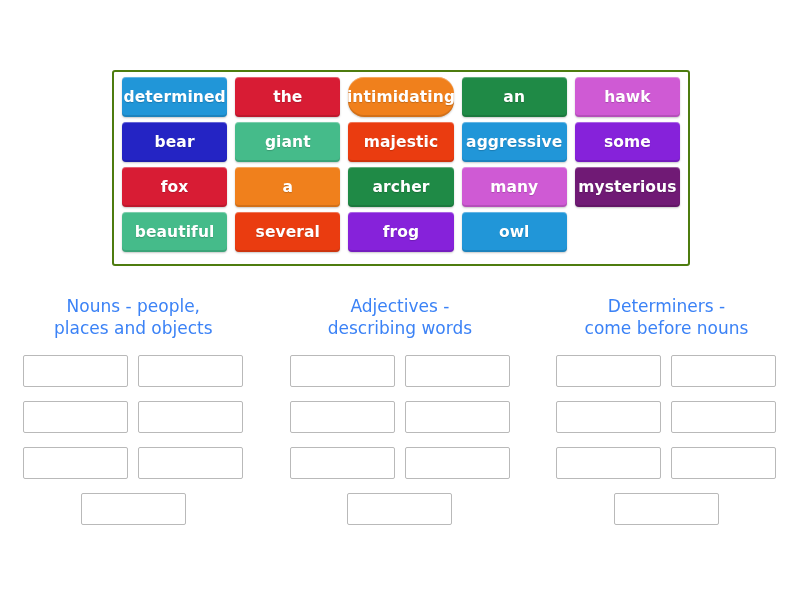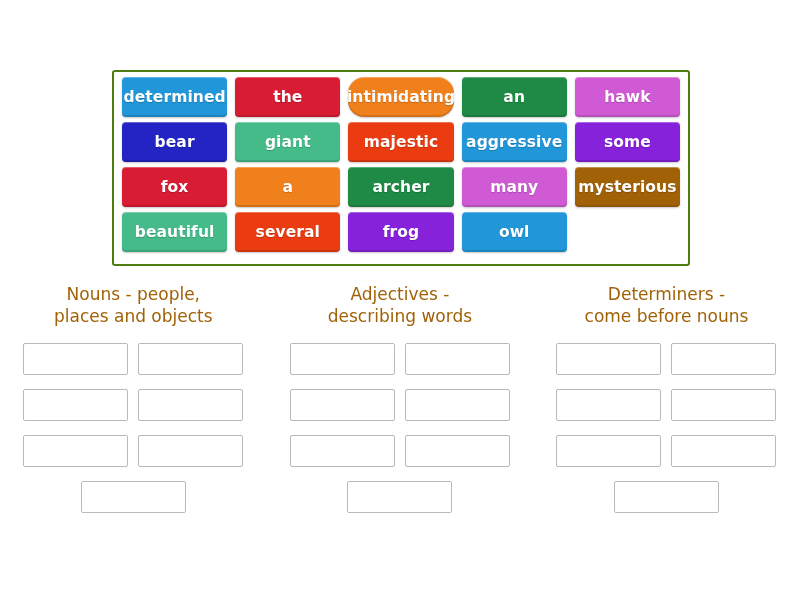--- a/index.html
+++ b/index.html
@@ -78,25 +78,25 @@
 
   .column {
     width: 266.6px;
     display: flex;
     flex-direction: column;
     align-items: center;
   }
 
   .column-title {
     font-size: 17px;
-    color: #a16207;
+    color: #3b82f6;
     text-align: center;
     line-height: 22px;
     font-weight: normal;
-    margin: 0 0 16px 0;
+    margin: 12px 0 16px 0;
     font-family: "DejaVu Sans", sans-serif;
   }
 
   .slots {
     display: flex;
     flex-wrap: wrap;
     justify-content: center;
     width: 240px;
   }
 
@@ -132,21 +132,21 @@
       <div class="tile" style="background: rgb(69, 187, 138);">giant</div>
       <div class="tile" style="background: rgb(234, 60, 16);">majestic</div>
       <div class="tile" style="background: rgb(33, 150, 216);">aggressive</div>
       <div class="tile" style="background: rgb(134, 34, 218);">some</div>
     </div>
     <div class="tile-row">
       <div class="tile" style="background: rgb(216, 28, 52);">fox</div>
       <div class="tile" style="background: rgb(240, 128, 28);">a</div>
       <div class="tile" style="background: rgb(31, 138, 70);">archer</div>
       <div class="tile" style="background: rgb(207, 90, 212);">many</div>
-      <div class="tile" style="background: #a16207;">mysterious</div>
+      <div class="tile" style="background: #701a75;">mysterious</div>
     </div>
     <div class="tile-row">
       <div class="tile" style="background: rgb(69, 187, 138);">beautiful</div>
       <div class="tile" style="background: rgb(234, 60, 16);">several</div>
       <div class="tile" style="background: rgb(134, 34, 218);">frog</div>
       <div class="tile" style="background: rgb(33, 150, 216);">owl</div>
       <div class="tile empty" style="background: transparent;"></div>
     </div>
   </div>
 

